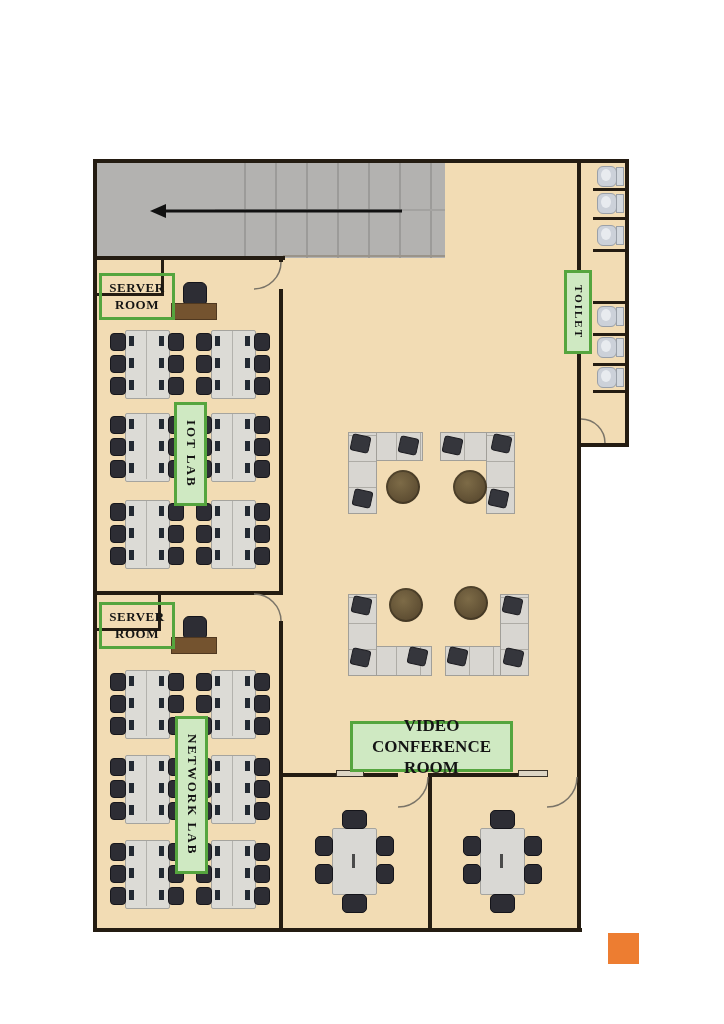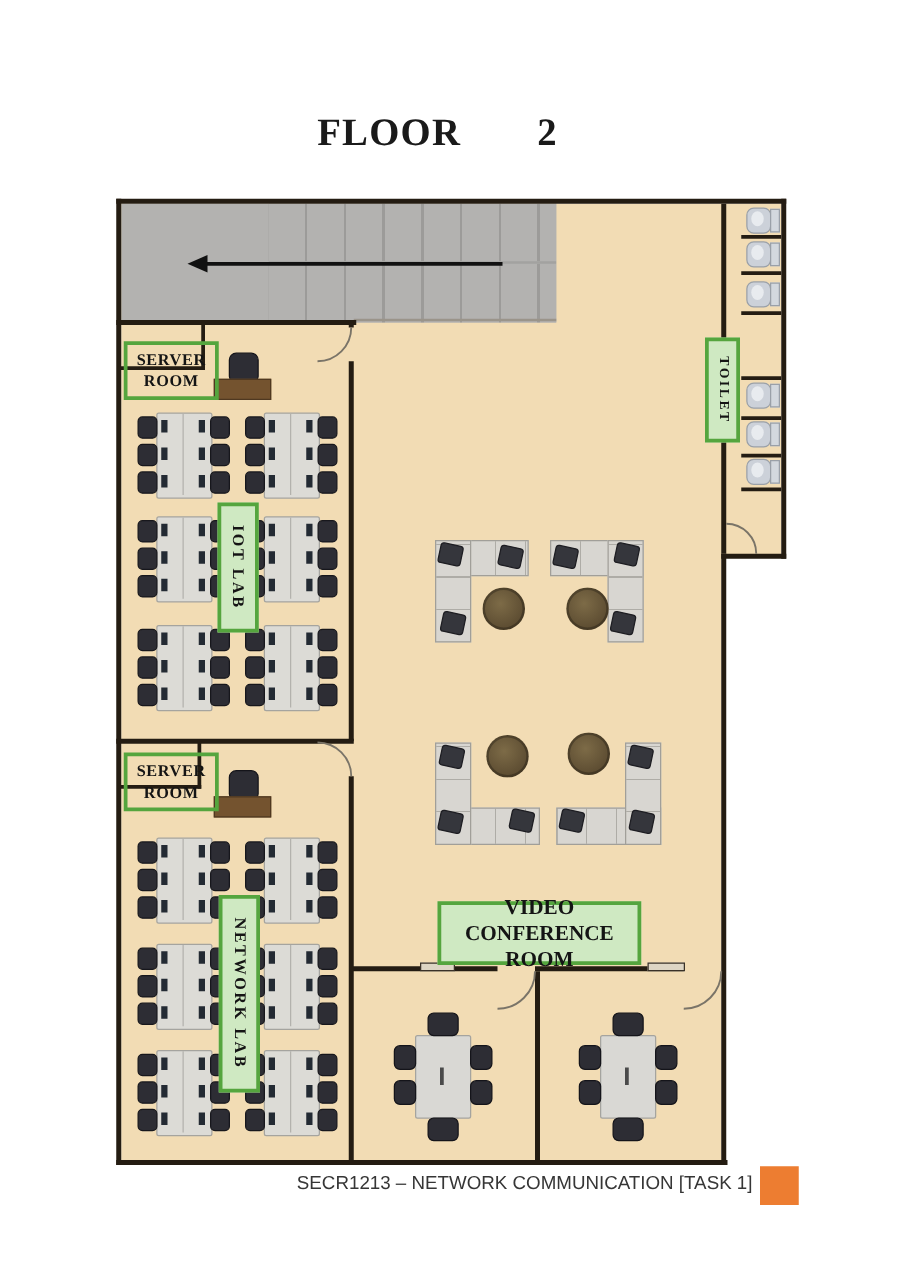--- a/index.html
+++ b/index.html
@@ -22,21 +22,20 @@
   .footer-text{position:absolute;right:122px;top:938px;font-family:"Liberation Sans",sans-serif;
                font-size:15px;color:#363636;white-space:nowrap}
   .accent-square{position:absolute;left:608px;top:933px;width:31px;height:31px}
   svg.overlay{position:absolute;left:0;top:0;pointer-events:none}
 </style>
 </head>
 <body>
 
 <div id="plan">
 
-  <div class="title">FLOOR 2</div>
 
   <div class="floor" style="left:97px;top:163px;width:528px;height:281px"></div>
   <div class="floor" style="left:97px;top:444px;width:480px;height:484px"></div>
 
   <div class="stairs" style="left:97px;top:163px;width:348px;height:95px"></div>
   <div class="treads" style="left:215px;top:163px;width:230px;height:46px"></div>
   <div class="treads" style="left:215px;top:211px;width:230px;height:47px"></div>
   <div class="abs" style="left:215px;top:209px;width:230px;height:2px;background:#a3a2a0"></div>
   <div class="abs" style="left:283px;top:255px;width:162px;height:2px;background:#9a948a"></div>
 
@@ -389,15 +388,14 @@
     </g>
     <g stroke="#7a7468" stroke-width="1.5" fill="none">
       <path d="M281 262 A27 27 0 0 1 254 289"></path>
       <path d="M281 621 A27 27 0 0 0 254 594"></path>
       <path d="M605 443 A24 24 0 0 0 581 419"></path>
       <path d="M428 777 A30 30 0 0 1 398 807"></path>
       <path d="M577 777 A30 30 0 0 1 547 807"></path>
     </g>
   </svg>
 
-  <div class="footer-text">SECR1213 – NETWORK COMMUNICATION [TASK 1]</div>
   <div class="accent-square" style="background: rgb(237, 125, 49);"></div>
 </div>
 
 </body></html>

